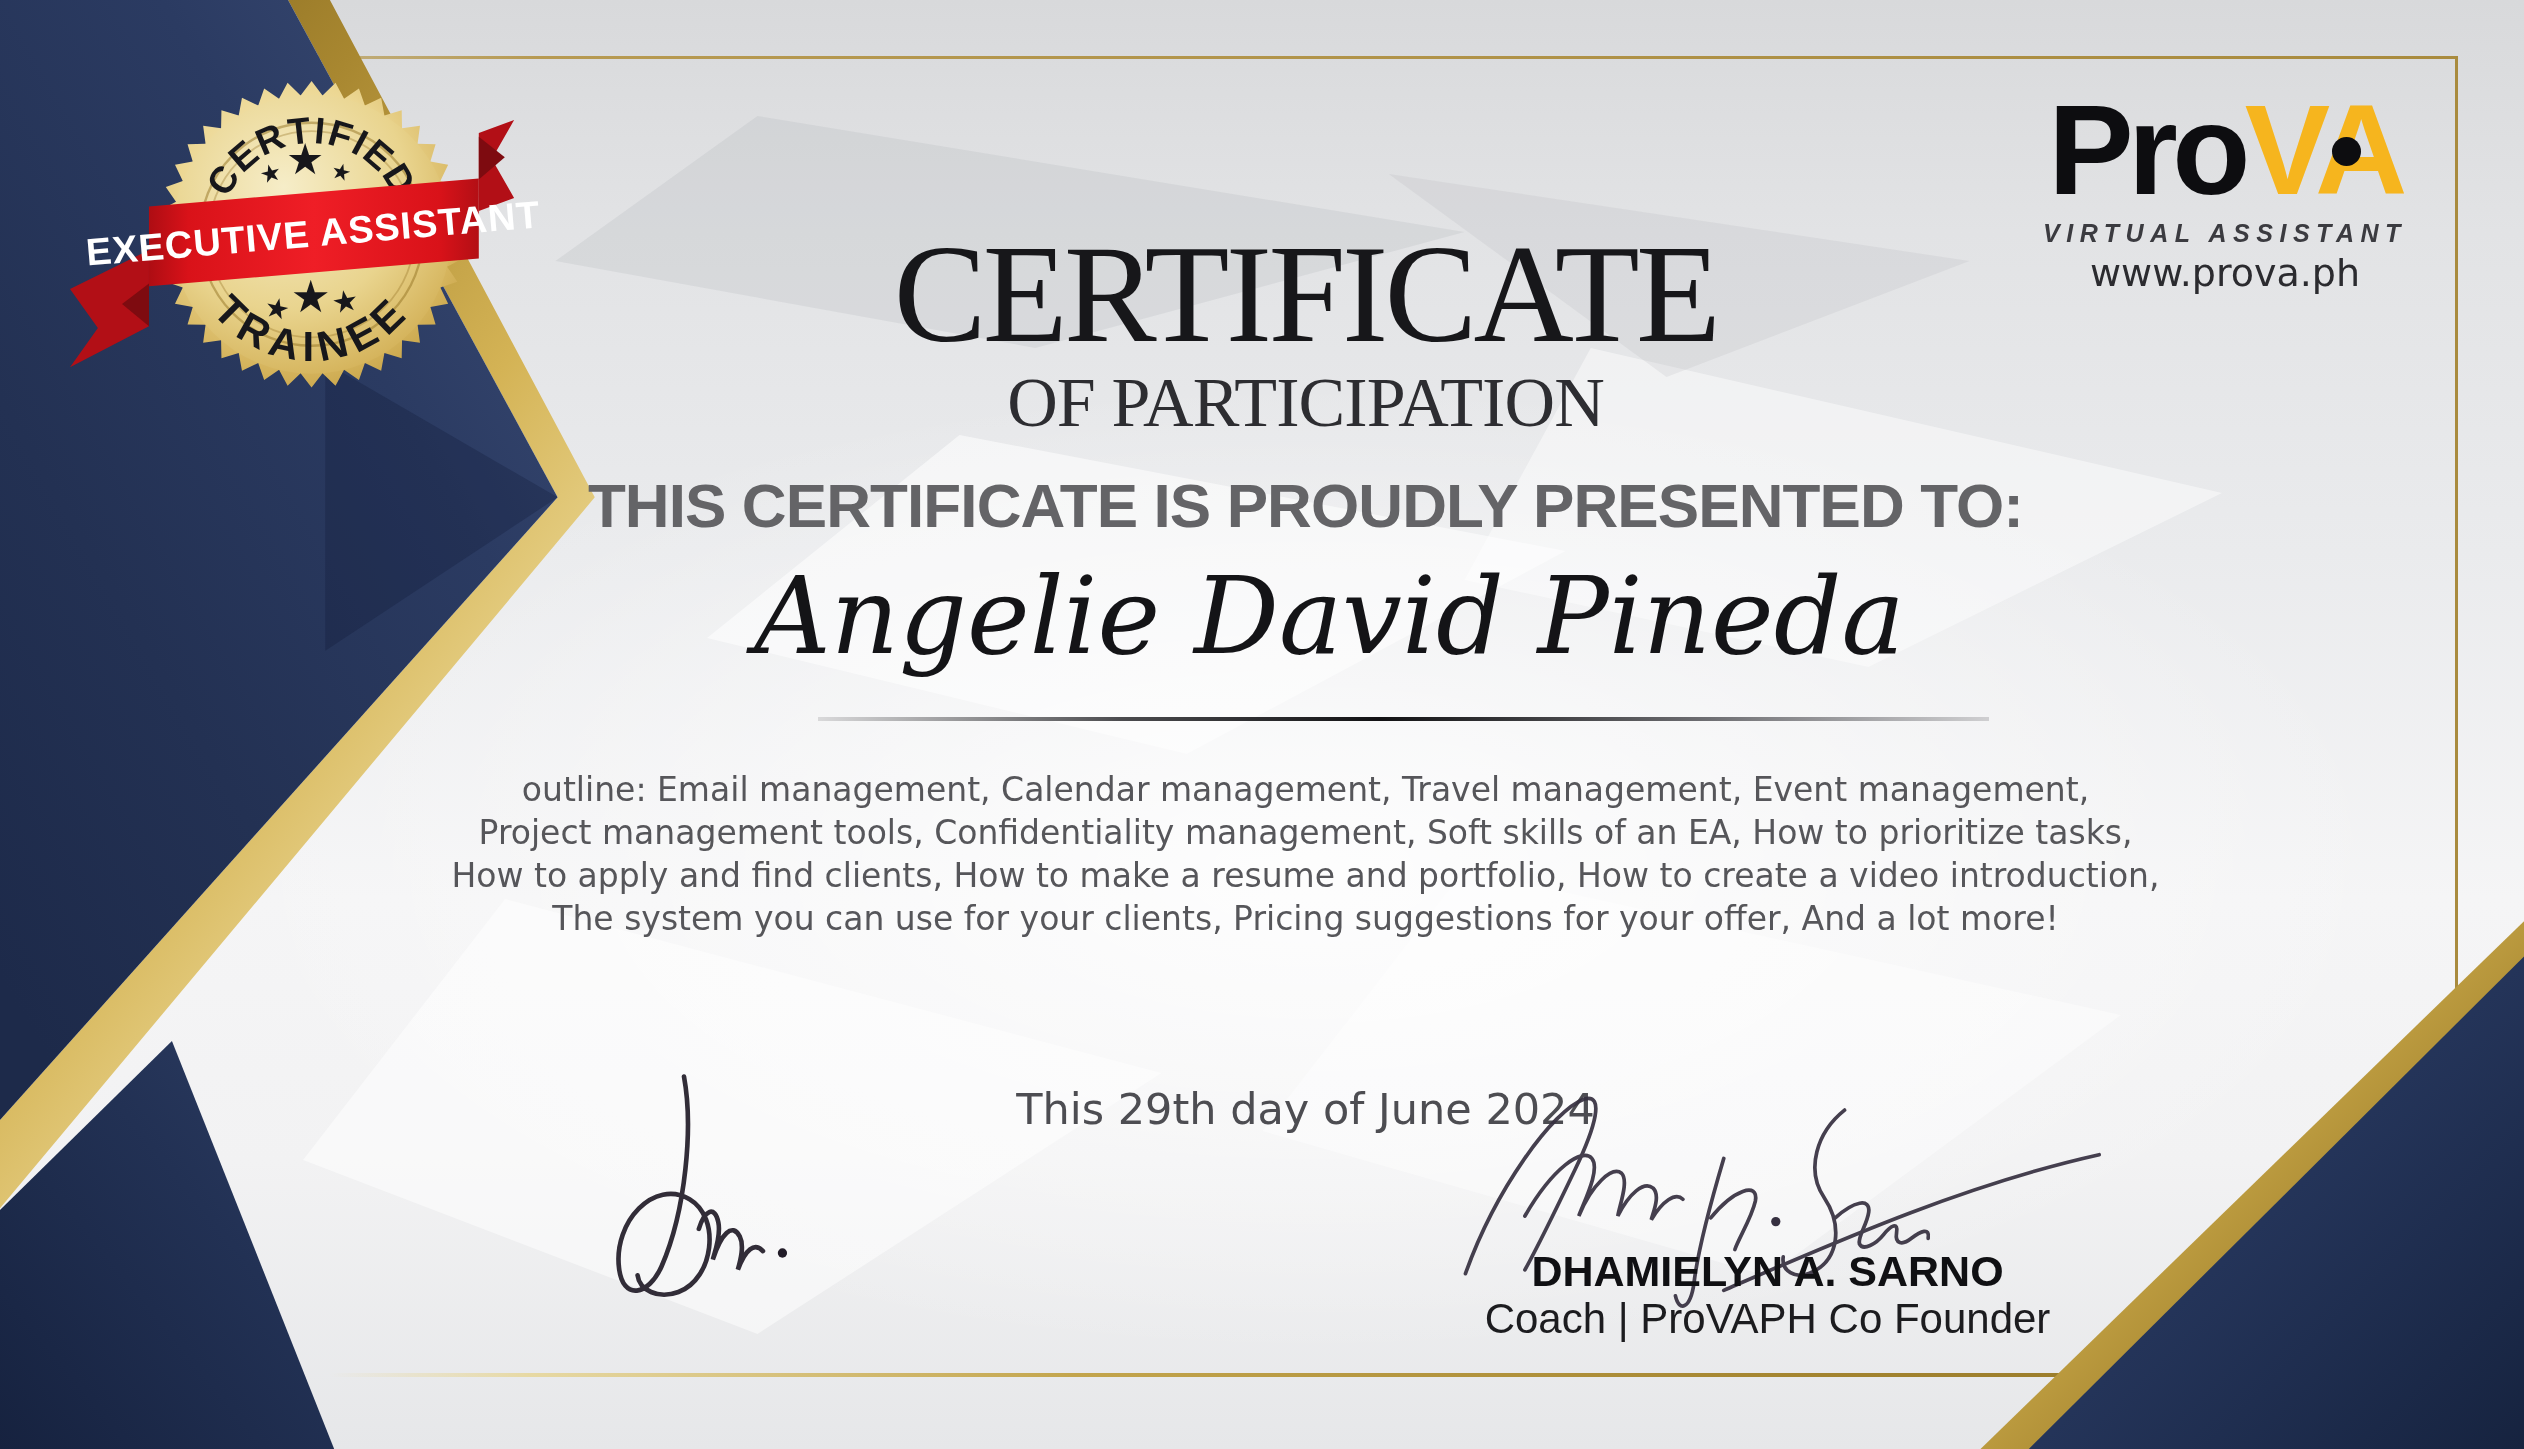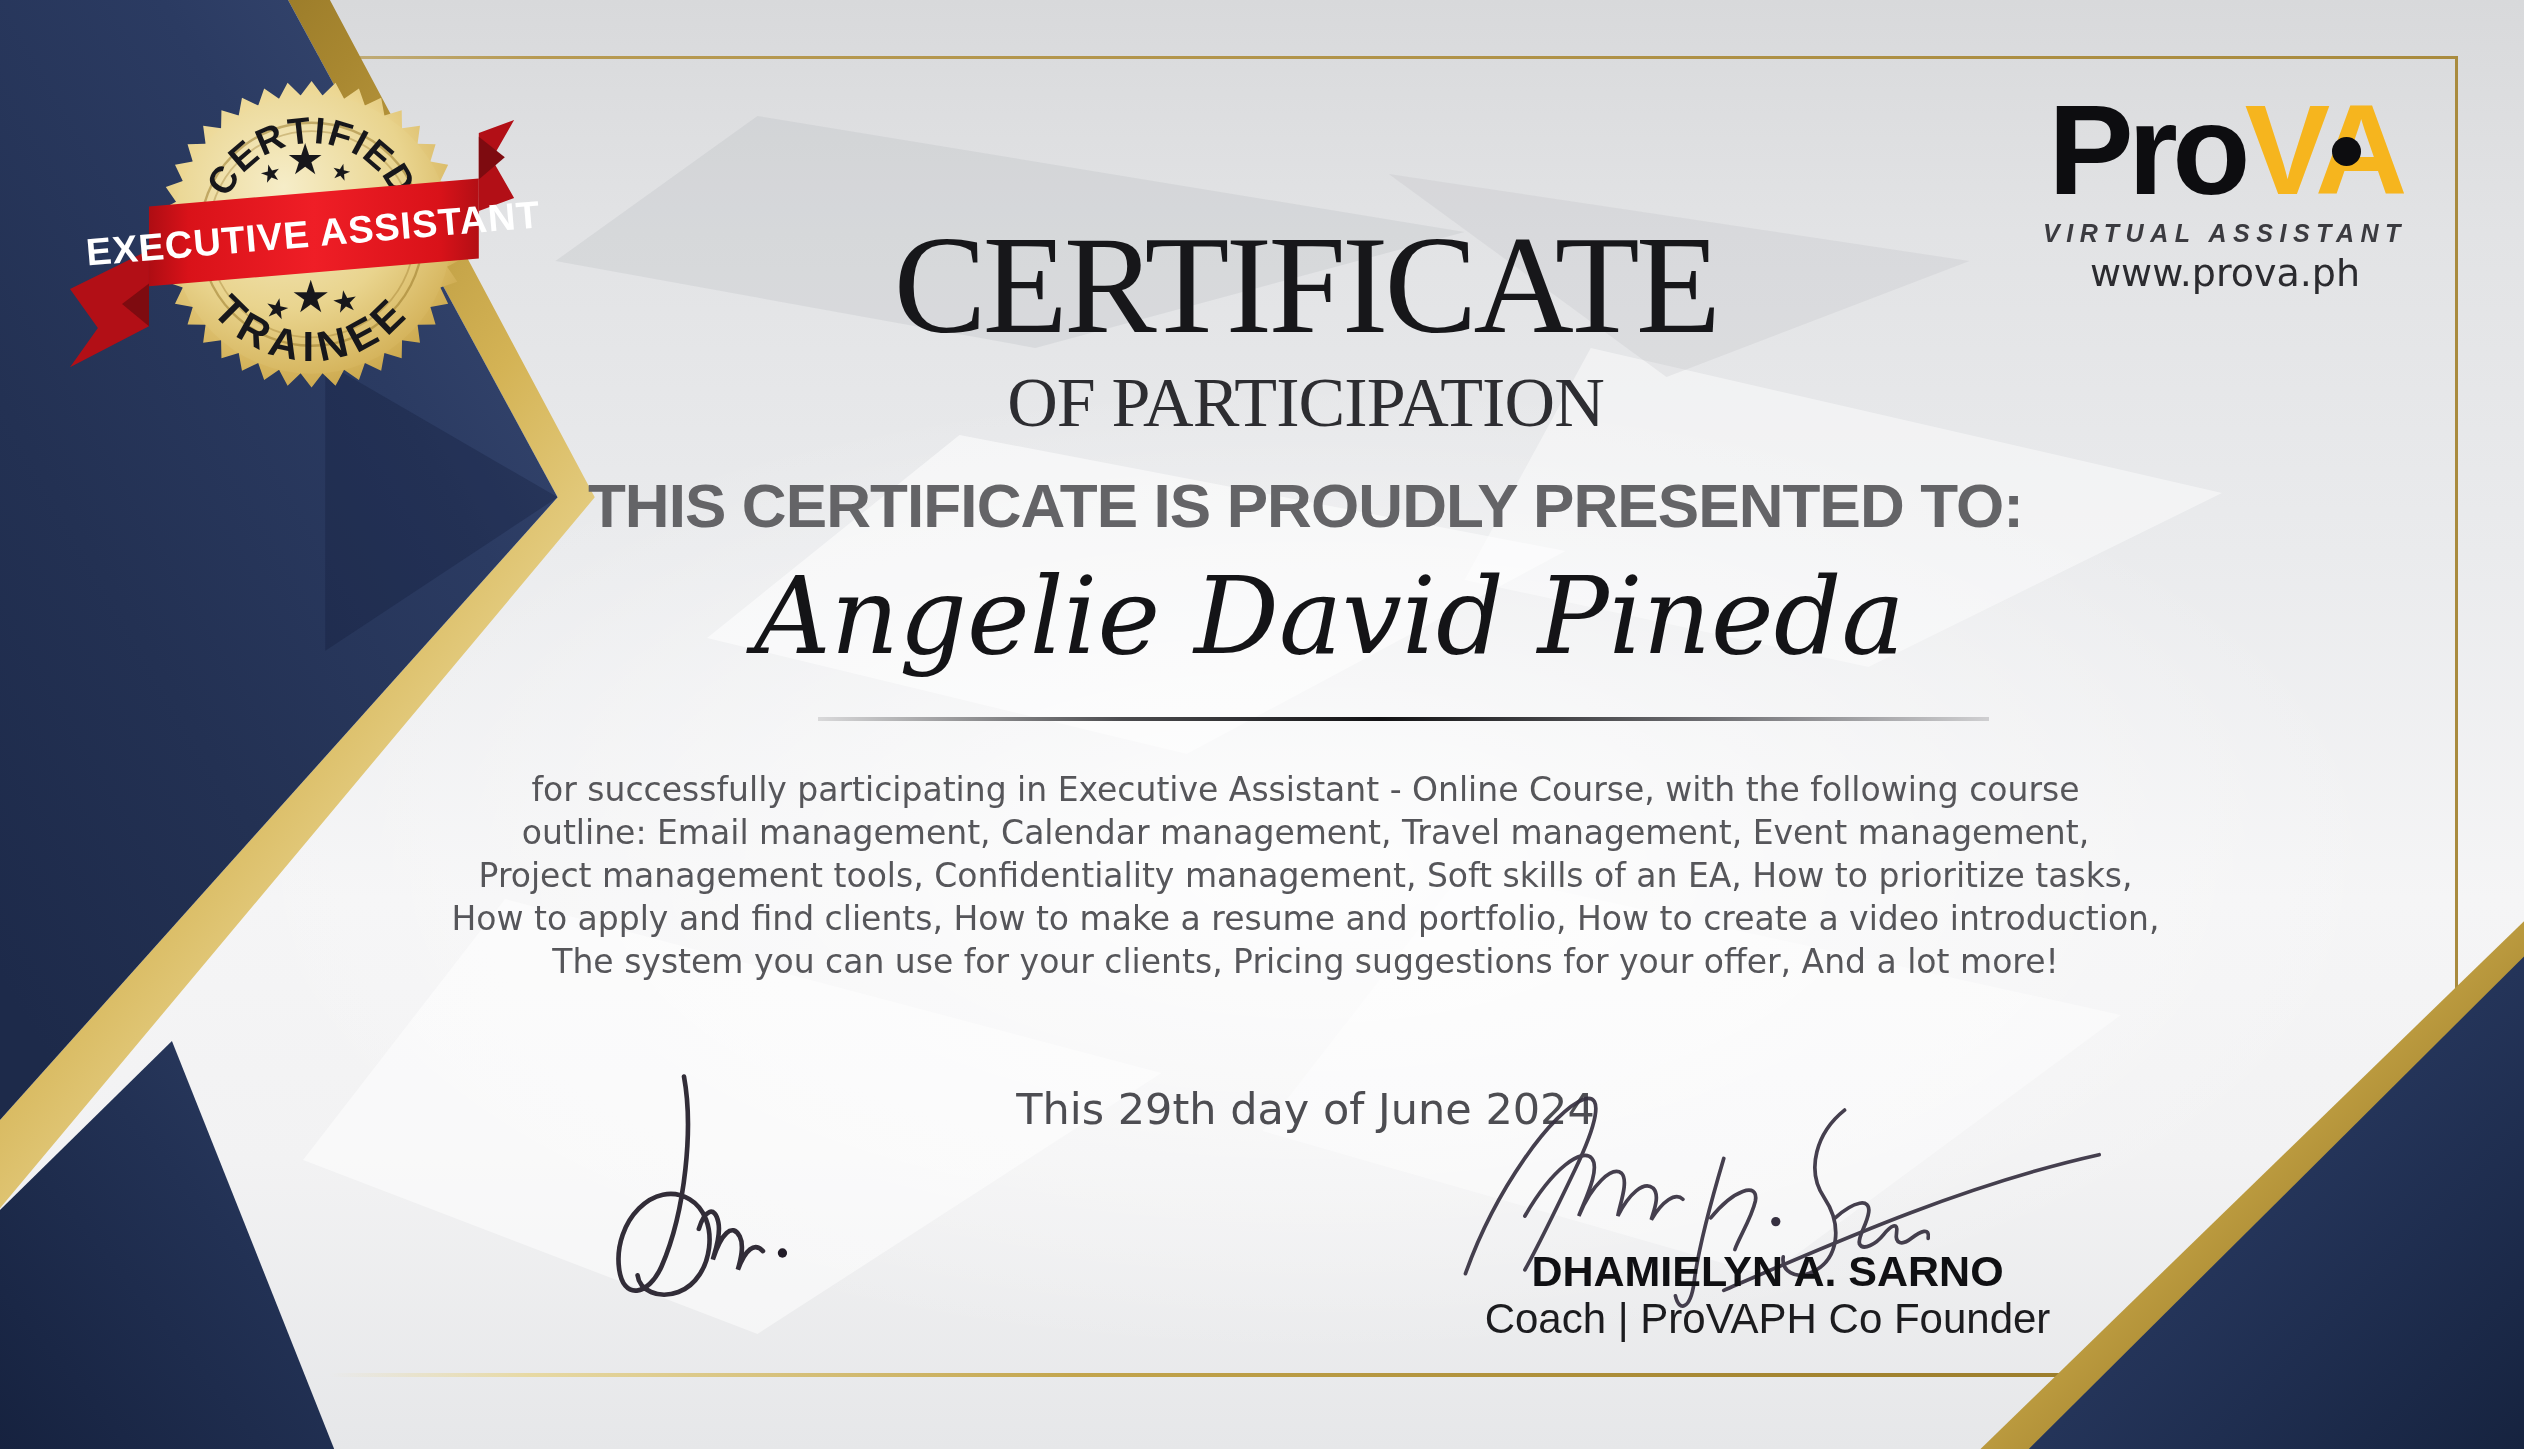--- a/index.html
+++ b/index.html
@@ -33,21 +33,21 @@
   
   .logo{position:absolute;left:2043px;top:85px;width:364px;z-index:3;text-align:center;}
   .logo-line1{font-weight:bold;font-size:128px;line-height:1.02;letter-spacing:-5.6px;color:#0d0d10;white-space:nowrap;}
   .logo-va{color:#f6b51e;position:relative;}
   .logo-va i{font-style:normal;}
   .va-dot{position:absolute;width:29px;height:29px;border-radius:50%;background:#0d0d10;right:41px;top:59px;}
   .logo-tagline{margin-top:3.7px;font-weight:bold;font-size:25px;letter-spacing:6.5px;color:#3b3b40;white-space:nowrap;font-style:italic;}
   .logo-site{margin-top:2.8px;font-family:"DejaVu Sans",sans-serif;font-weight:normal;font-size:38px;color:#2b2b2f;}
   
   .row{position:absolute;left:88px;width:2435px;text-align:center;z-index:3;}
-  .title{top:216px;font-family:"Liberation Serif",serif;font-size:139px;line-height:1;letter-spacing:-3.7px;color:#17171a;}
+  .title{top:225px;font-family:"Liberation Serif",serif;font-size:139px;line-height:1;letter-spacing:-3.7px;color:#17171a;}
   .subtitle{top:368px;font-family:"Liberation Serif",serif;font-size:70px;line-height:1;letter-spacing:-0.9px;color:#2d2d31;}
   .presented{top:475px;font-weight:bold;font-size:62px;letter-spacing:-0.9px;line-height:1;color:#646467;}
   .name{top:561px;left:112px;font-family:"DejaVu Serif",serif;font-style:italic;font-size:106px;line-height:1.05;color:#141417;}
   .underline{position:absolute;left:818px;top:717px;width:1171px;height:3.7px;z-index:3;
     background:linear-gradient(90deg,#d9d9da 0%,#4b4b4e 26%,#121214 48%,#6e6e72 76%,#cfcfd1 100%);}
   .bodytext{top:768px;font-family:"DejaVu Sans",sans-serif;font-size:33px;line-height:43px;color:#56565a;}
   .dateline{top:1088px;font-family:"DejaVu Sans",sans-serif;font-size:43px;line-height:1;color:#4d4d52;}
   
   .sig{position:absolute;z-index:3;text-align:center;}
   .sig-left{left:307px;top:1250px;width:706px;}
@@ -174,21 +174,20 @@
     <div class="logo-site">www.prova.ph</div>
   </div>
 
   <div class="row title">CERTIFICATE</div>
   <div class="row subtitle">OF PARTICIPATION</div>
   <div class="row presented">THIS CERTIFICATE IS PROUDLY PRESENTED TO:</div>
   <div class="row name">Angelie David Pineda</div>
   <div class="underline"></div>
 
   <div class="row bodytext">
-    <div>for successfully participating in Executive Assistant - Online Course, with the following course</div>
     <div>outline: Email management, Calendar management, Travel management, Event management,</div>
     <div>Project management tools, Confidentiality management, Soft skills of an EA, How to prioritize tasks,</div>
     <div>How to apply and find clients, How to make a resume and portfolio, How to create a video introduction,</div>
     <div>The system you can use for your clients, Pricing suggestions for your offer, And a lot more!</div>
   </div>
 
   <div class="row dateline">This 29th day of June 2024</div>
 
   <svg id="sig1" class="sig-svg" width="390" height="251" viewBox="0 0 420 270">
     <g fill="none" stroke="#221c28" stroke-width="5" stroke-linecap="round" opacity="0.92">

